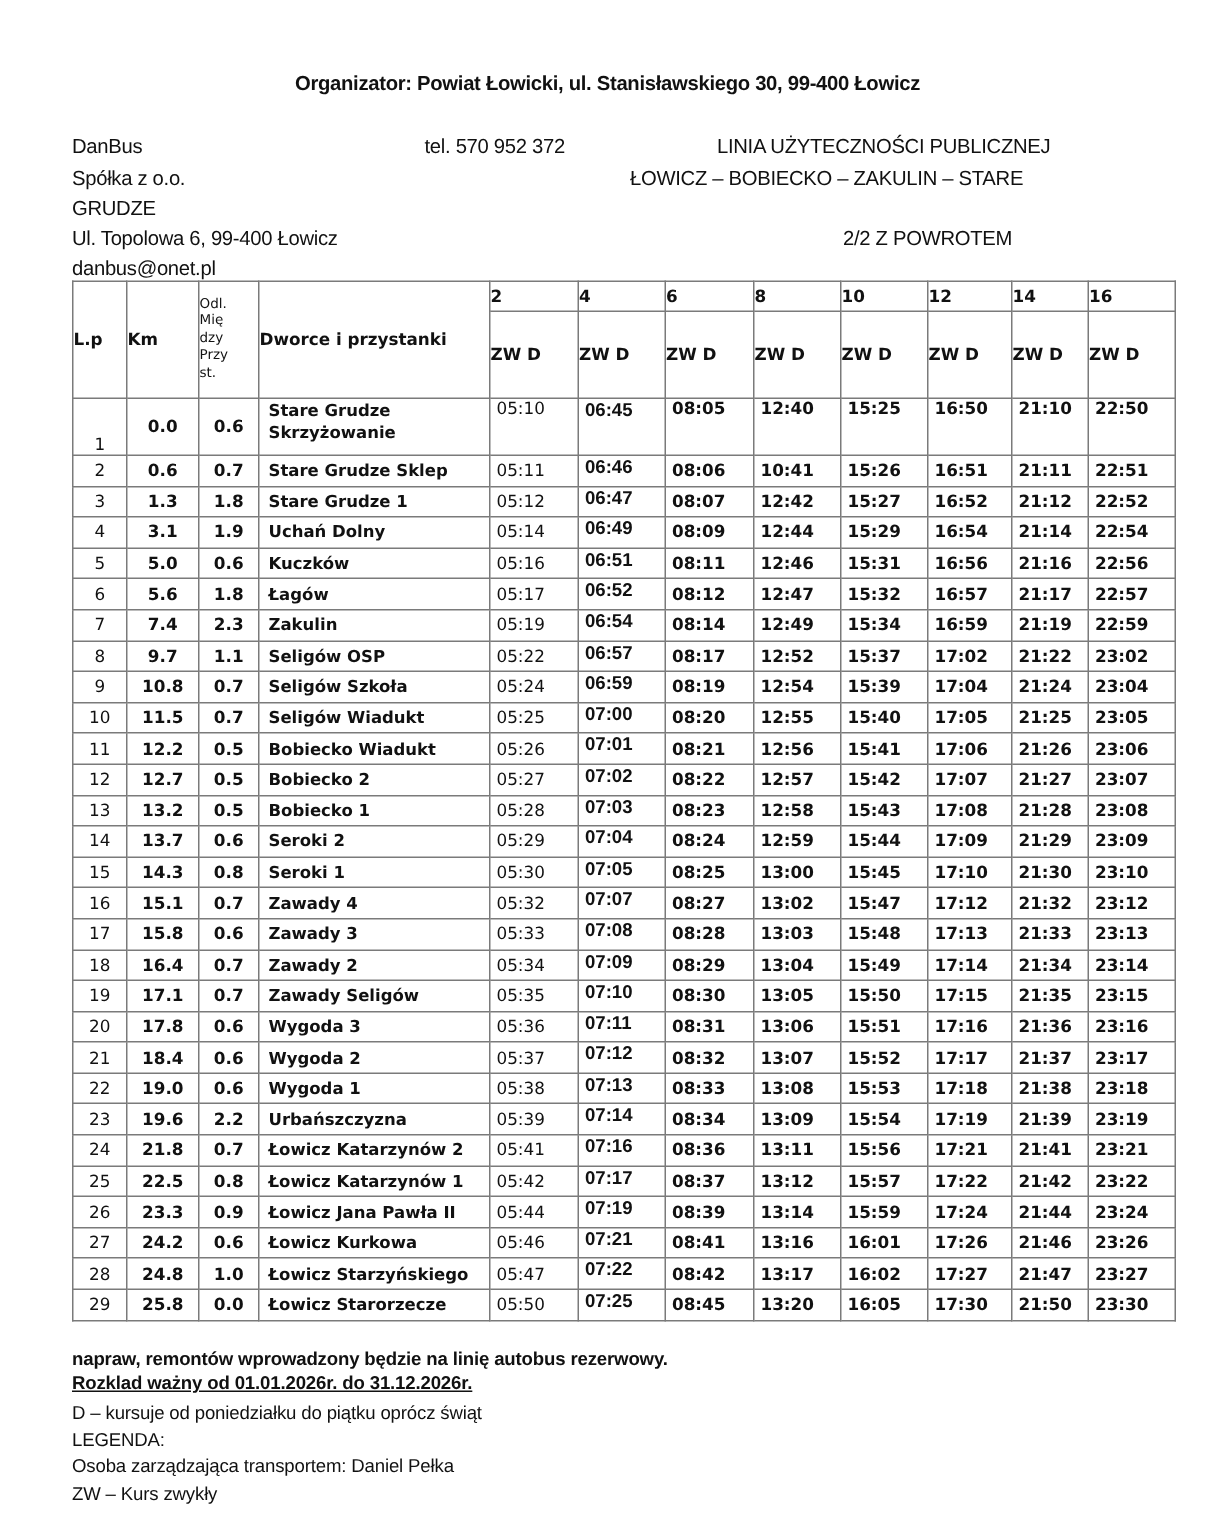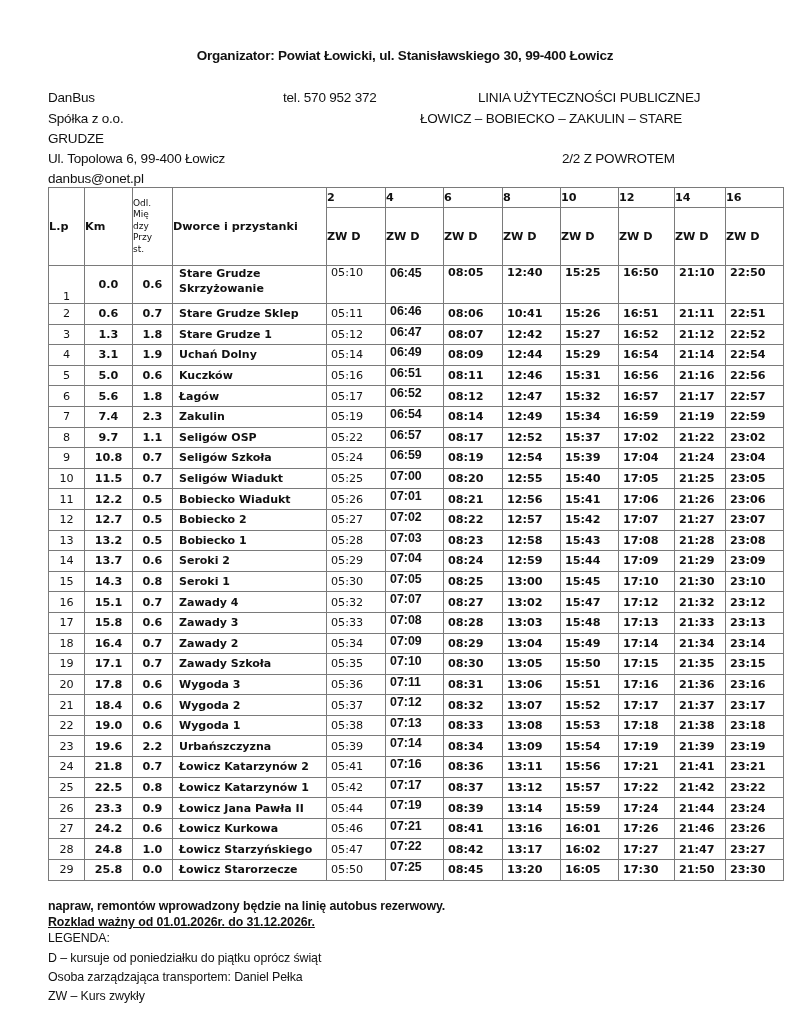--- a/index.html
+++ b/index.html
@@ -345,21 +345,21 @@
         <td class="time c8">13:04</td>
         <td class="time c10">15:49</td>
         <td class="time c12">17:14</td>
         <td class="time c14">21:34</td>
         <td class="time c16">23:14</td>
       </tr>
       <tr>
         <td class="lp">19</td>
         <td class="km">17.1</td>
         <td class="dist">0.7</td>
-        <td class="stop">Zawady Szkoła</td>
+        <td class="stop">Zawady Seligów</td>
         <td class="time c2">05:35</td>
         <td class="time c4">07:10</td>
         <td class="time c6">08:30</td>
         <td class="time c8">13:05</td>
         <td class="time c10">15:50</td>
         <td class="time c12">17:15</td>
         <td class="time c14">21:35</td>
         <td class="time c16">23:15</td>
       </tr>
       <tr>
@@ -504,17 +504,17 @@
       </tr>
     </tbody>
 </table>
 
 <div id="footer">
   <div class="foot-bold">
     <br>
     <span>napraw, remontów wprowadzony będzie na linię autobus rezerwowy.</span>
   </div>
   <div class="foot-bold underline">Rozklad ważny od 01.01.2026r. do 31.12.2026r.</div>
+  <div class="foot-reg" style="margin-top:3px;">D – kursuje od poniedziałku do piątku oprócz świąt</div>
   <div class="foot-reg" style="line-height:16px;">LEGENDA:</div>
-  <div class="foot-reg" style="margin-top:3px;">D – kursuje od poniedziałku do piątku oprócz świąt</div>
   <div class="foot-reg">Osoba zarządzająca transportem: Daniel Pełka</div>
   <div class="foot-reg">ZW – Kurs zwykły</div>
 </div>
 
 </body></html>

